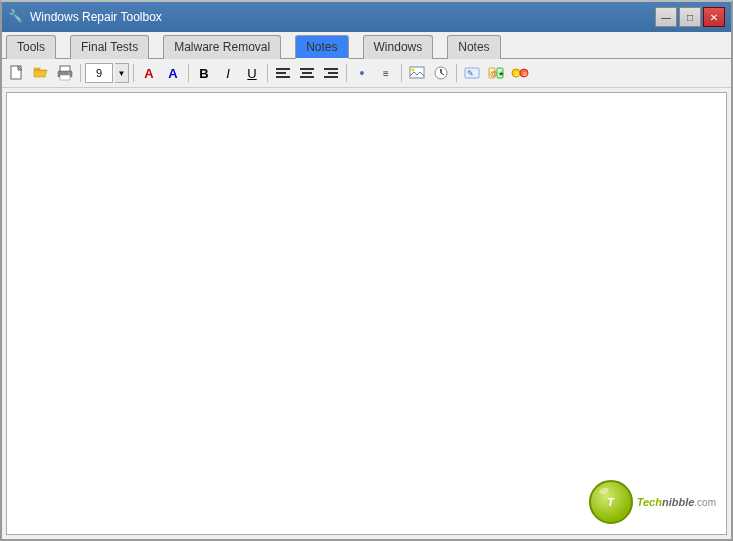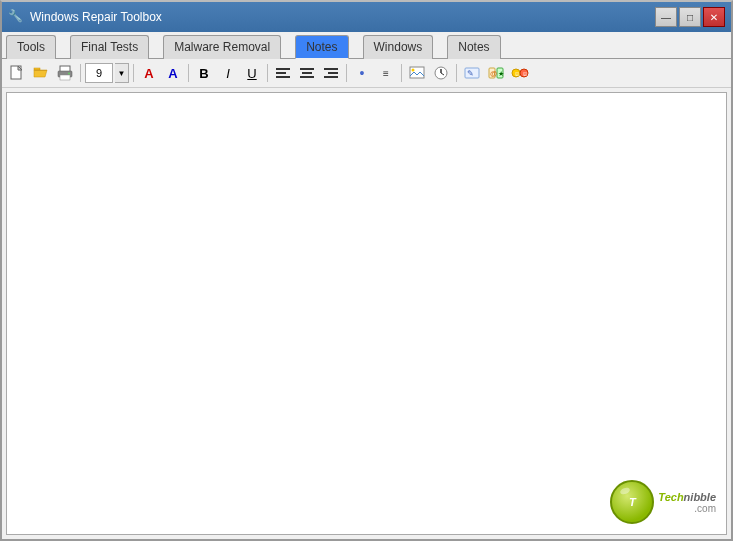--- a/index.html
+++ b/index.html
@@ -207,21 +207,20 @@
       left: 8px;
       width: 10px;
       height: 6px;
       background: rgba(255,255,255,0.4);
       border-radius: 50%;
       transform: rotate(-20deg);
     }
 
     .wm-text-wrap {
       display: flex;
-      flex-direction: column;
       align-items: flex-end;
     }
 
     .wm-tech {
       color: #666;
       font-size: 11px;
       font-weight: bold;
       font-style: italic;
     }
 

